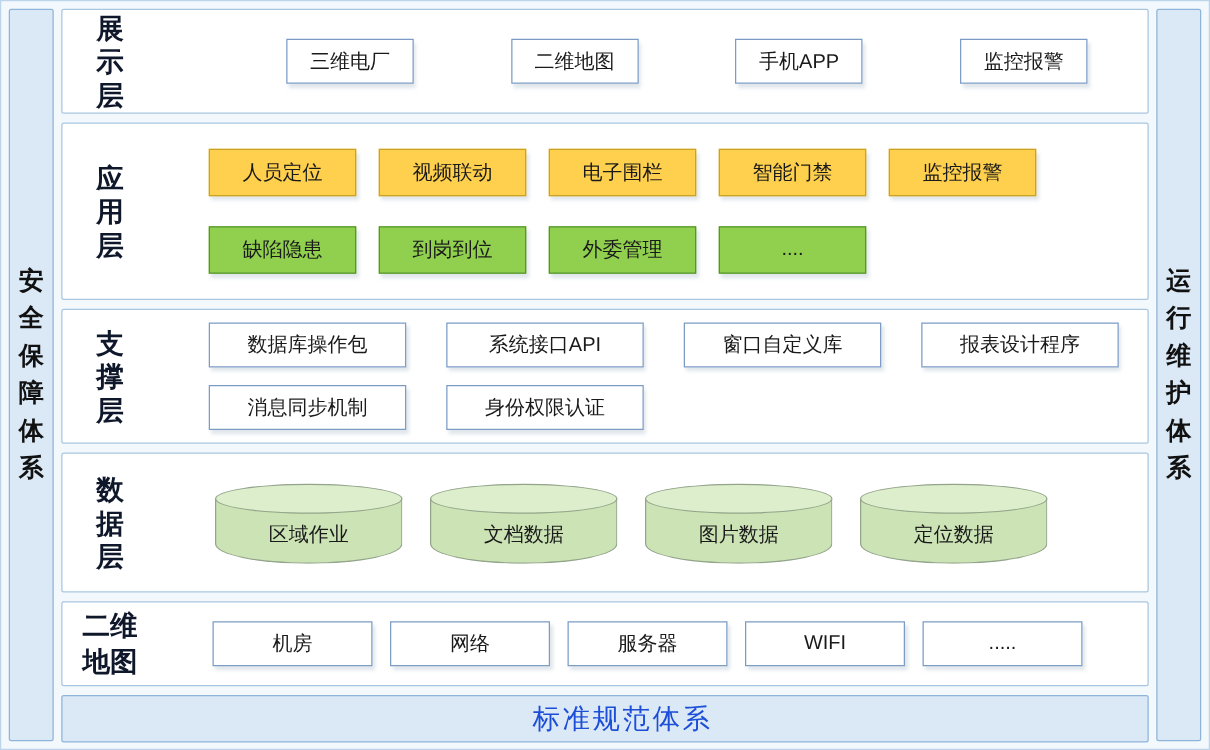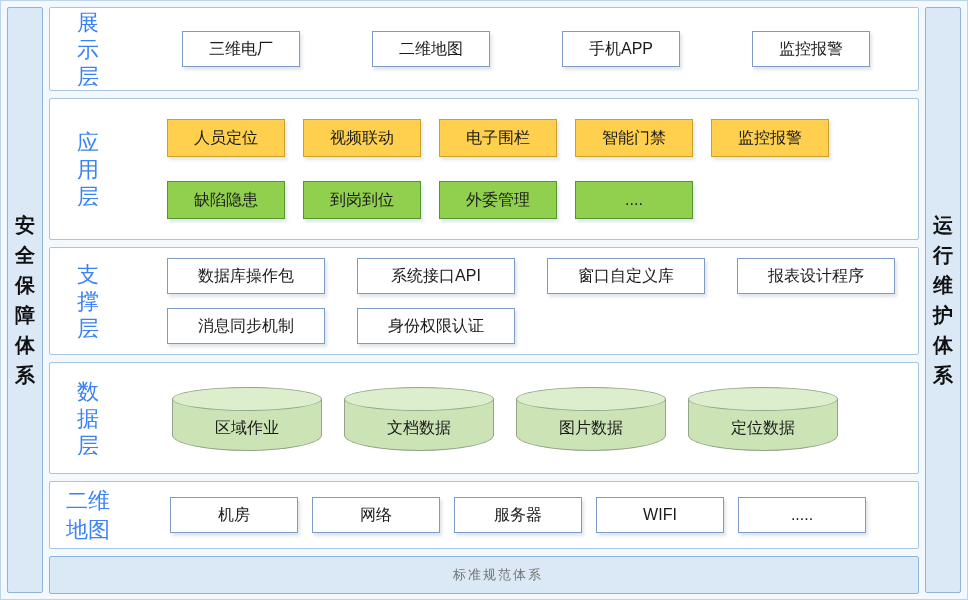--- a/index.html
+++ b/index.html
@@ -27,36 +27,36 @@
   .panel-0{height:84px}
   .panel-1{height:142px}
   .panel-2{height:108px}
   .panel-3{height:112px}
   .panel-4{height:68px}
   .layer-label{
     width:56px;flex:0 0 56px;display:flex;align-items:center;justify-content:center;
   }
   .layer-label span{
     display:block;width:26px;word-break:break-all;text-align:center;
-    font-size:22px;font-weight:normal;line-height:27px;color:#3b82f6;
+    font-size:22px;font-weight:bold;line-height:27px;color:#0f172a;
   }
   .layer-label span.wide{width:50px;line-height:29px;}
   .layer-content{flex:1;display:flex;flex-direction:column;justify-content:center;gap:14px;min-width:0;}
   .panel-1 .layer-content{gap:24px;}
   .row{display:flex;align-items:center;}
   .box{
     box-sizing:border-box;height:36px;display:flex;align-items:center;justify-content:center;
     font-size:16px;background:#fff;border:1px solid var(--blue-border);
     box-shadow:2px 3px 3px rgba(110,135,160,0.22);white-space:nowrap;
   }
   .box.yellow{background:var(--yellow-fill);border-color:var(--yellow-border);height:38px;}
   .box.green{background:var(--green-fill);border-color:var(--green-border);height:38px;}
   
   .r-0-0{padding:0 40px 0 66px;justify-content:space-between;}
-  .r-0-0 .box{width:118px;}
+  .r-0-0 .box{width:102px;margin-left:47px;}
   .r-1-0,.r-1-1{padding-left:51px;gap:18px;}
   .r-1-0 .box,.r-1-1 .box{width:118px;}
   .r-2-0,.r-2-1{padding-left:51px;gap:32px;}
   .r-2-0 .box,.r-2-1 .box{width:158px;}
   .r-3-0{padding-left:56px;gap:22px;align-items:flex-start;}
   .r-4-0{padding-left:54px;gap:14px;}
   .r-4-0 .box{width:128px;}
   
   .cylinder{
     position:relative;width:150px;height:52px;margin-top:14px;box-sizing:border-box;
@@ -67,21 +67,21 @@
   .cylinder::before{
     content:"";position:absolute;top:-12px;left:-1px;right:-1px;height:24px;
     box-sizing:border-box;background:var(--cylinder-top-fill);
     border:1px solid var(--cylinder-border);border-radius:50%;
   }
   .cylinder span{position:relative;z-index:1;font-size:16px;padding-top:8px;white-space:nowrap;}
   .bottom-bar{
     height:38px;flex:0 0 38px;box-sizing:border-box;
     background:var(--sidebar-fill);border:1px solid var(--sidebar-border);border-radius:2px;
     display:flex;align-items:center;justify-content:center;
-    font-size:13px;color:#737373;letter-spacing:2px;padding-left:28px;
+    font-size:22px;color:#1d4ed8;letter-spacing:2px;padding-left:28px;
   }
 </style>
 </head>
 <body>
 
 <div class="app">
   <div class="side-bar">
     <span class="v-text">安全保障体系</span>
   </div>
   <div class="center">

